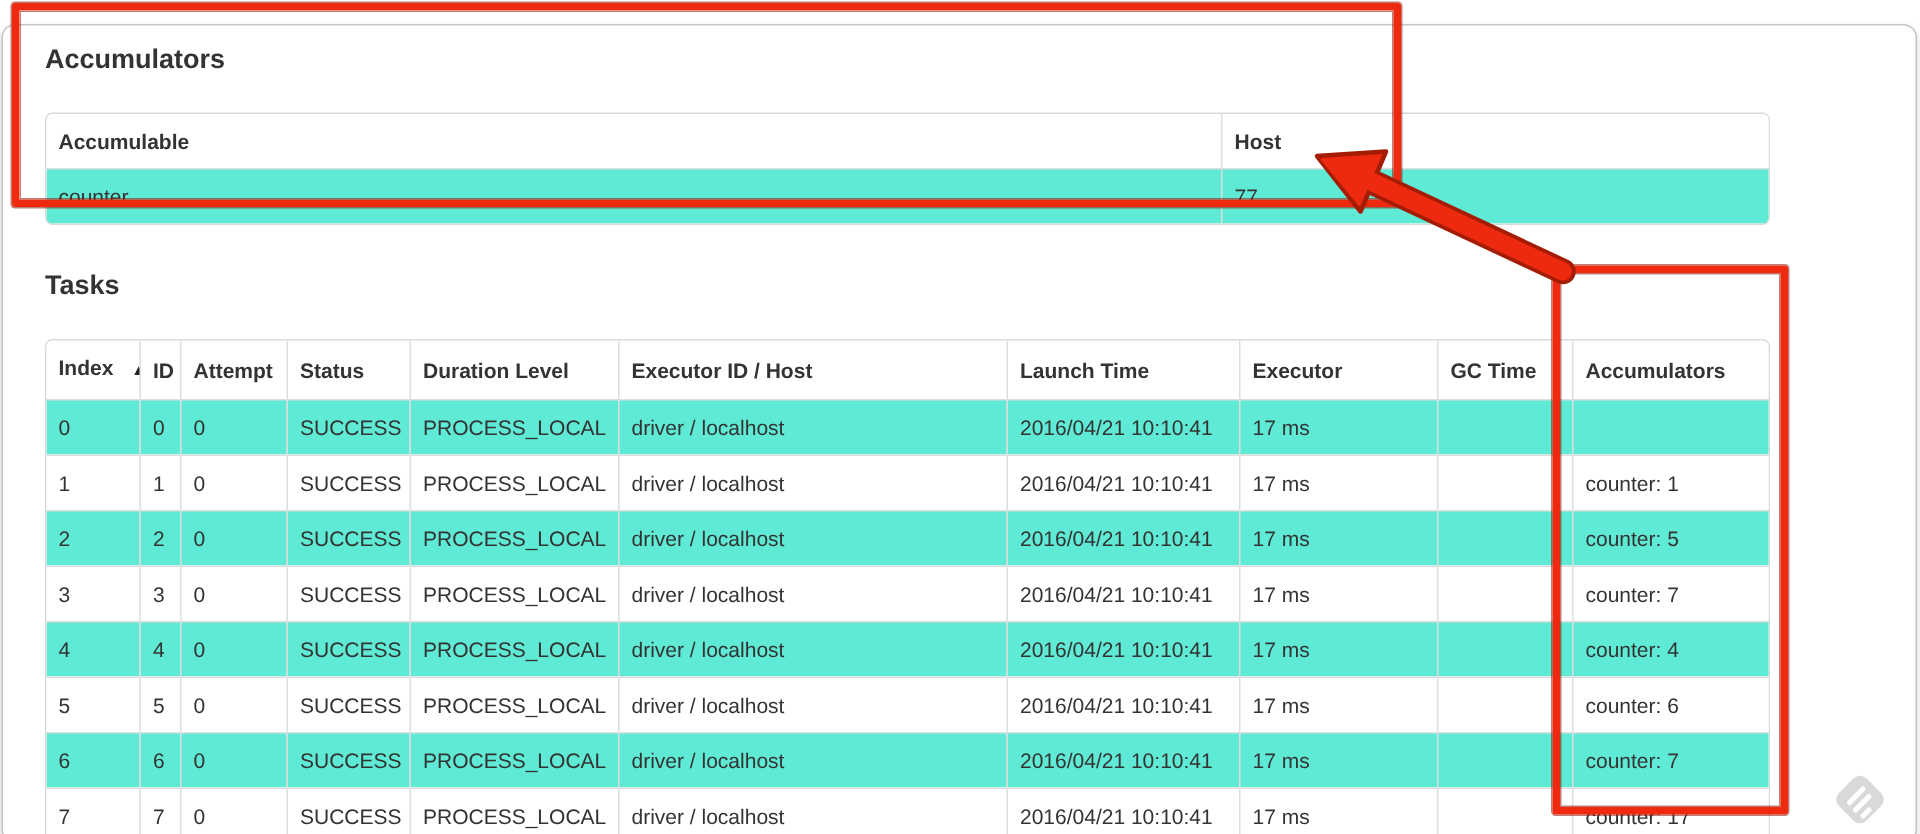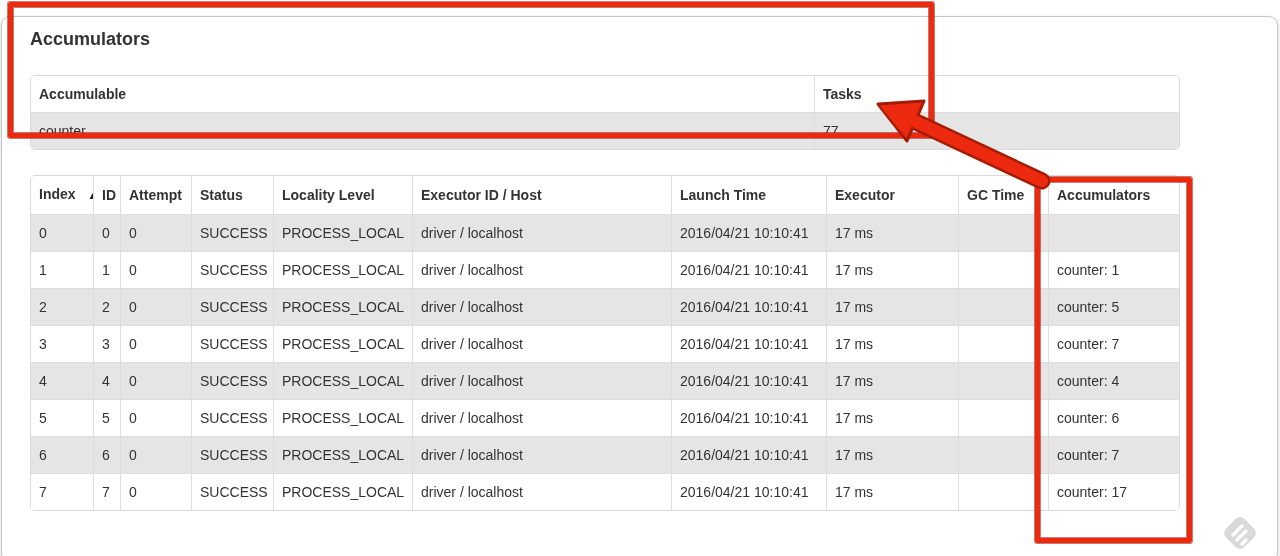--- a/index.html
+++ b/index.html
@@ -24,21 +24,21 @@
   table {
     border-collapse:separate; border-spacing:0; table-layout:fixed;
     width:100%; font-size:14px; color:#333;
   }
   th, td {
     padding:8px; text-align:left; border-left:1px solid #ddd; border-top:1px solid #ddd;
     white-space:nowrap; overflow:hidden; line-height:20px; background:#fff;
   }
   th { font-weight:bold; border-top:0; }
   th:first-child, td:first-child { border-left:0; }
-  tbody tr.striped td { background:#e5e5e5; }
+  tbody tr.striped td { background:#5eead4; }
 
   .sort-icon { font-size:10px; margin-left:12px; color:#222; }
 
   
   .anno-box {
     position:absolute; border:5px solid #ed2a10; border-radius:2px;
     box-shadow:0 0 0 1px rgba(140,18,2,.55), inset 0 0 0 1px rgba(140,18,2,.55);
     pointer-events:none; z-index:20; background:transparent;
   }
   #anno-accumulators-box { left:8px; top:2px; width:926px; height:136px; }
@@ -56,32 +56,33 @@
 
     <div class="tbl-wrap">
       <table>
         <colgroup>
             <col style="width:783px">
             <col style="width:443px">
           </colgroup>
         <thead>
           <tr>
             <th>Accumulable</th>
-            <th>Tasks</th>
+            <th>Host</th>
           </tr>
         </thead>
         <tbody>
           <tr class="striped">
             <td>counter</td>
             <td>77</td>
           </tr>
         </tbody>
       </table>
     </div>
 
+    <div class="section-title" id="tasks-title">Tasks</div>
 
     <div class="tbl-wrap">
       <table>
         <colgroup>
           <col style="width:62px">
             <col style="width:27px">
             <col style="width:71px">
           <col style="width:82px">
             <col style="width:139px">
             <col style="width:259px">
@@ -90,21 +91,21 @@
             <col style="width:90px">
           <col style="width:137px">
             <col style="width:72px">
         </colgroup>
         <thead>
           <tr>
             <th><span>Index</span><span class="sort-icon">▲</span></th>
             <th>ID</th>
             <th>Attempt</th>
             <th>Status</th>
-            <th>Locality Level</th>
+            <th>Duration Level</th>
             <th>Executor ID / Host</th>
             <th>Launch Time</th>
             <th>Executor</th>
             <th>GC Time</th>
             <th>Accumulators</th>
             <th>Errors</th>
           </tr>
         </thead>
         <tbody>
           <tr class="striped">

